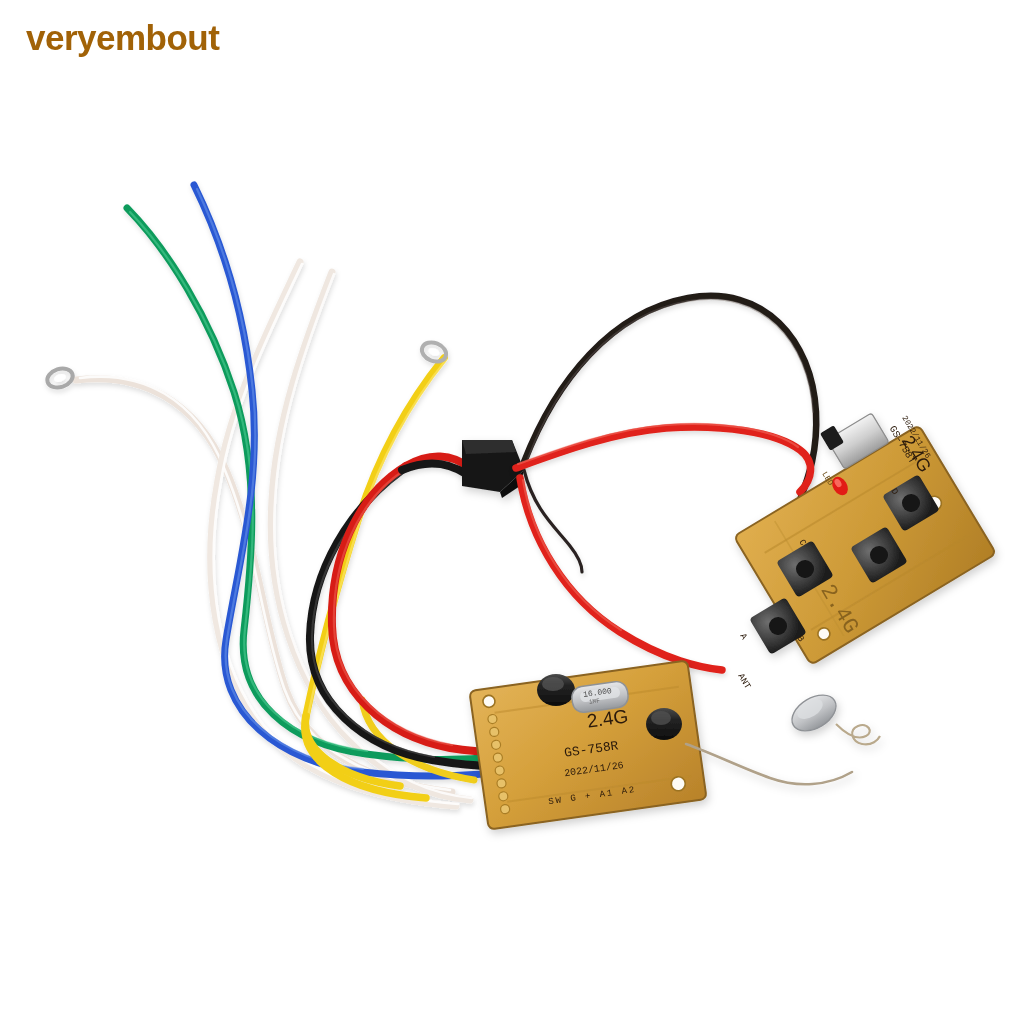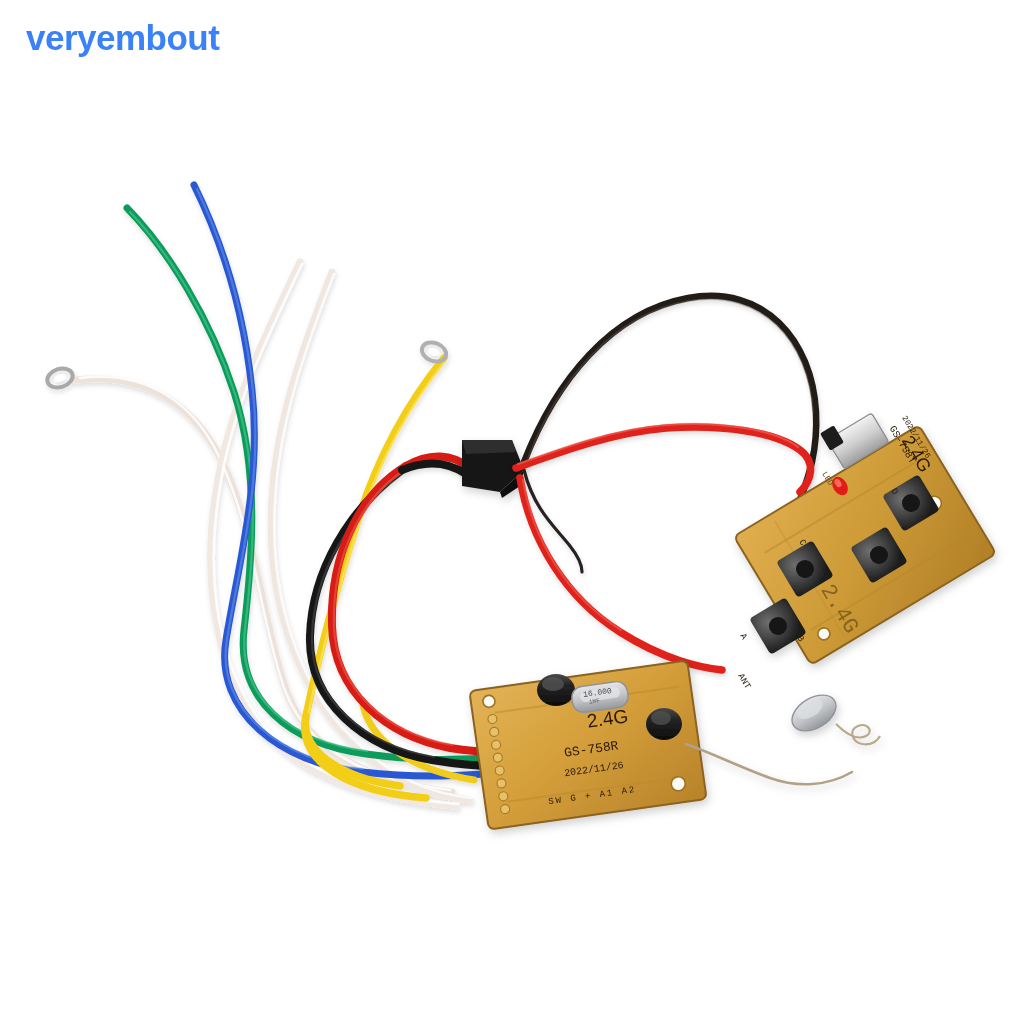--- a/index.html
+++ b/index.html
@@ -18,21 +18,21 @@
     overflow: hidden;
   }
   #watermark {
     position: absolute;
     left: 26px;
     top: 18px;
     font-family: "Liberation Sans", sans-serif;
     font-weight: bold;
     font-size: 35px;
     letter-spacing: -0.5px;
-    color: #3b82f6;
+    color: #a16207;
     z-index: 50;
     white-space: nowrap;
   }
   .photo {
     position: absolute;
     inset: 0;
   }
   .pcb-label {
     position: absolute;
     color: #2b1a0b;

